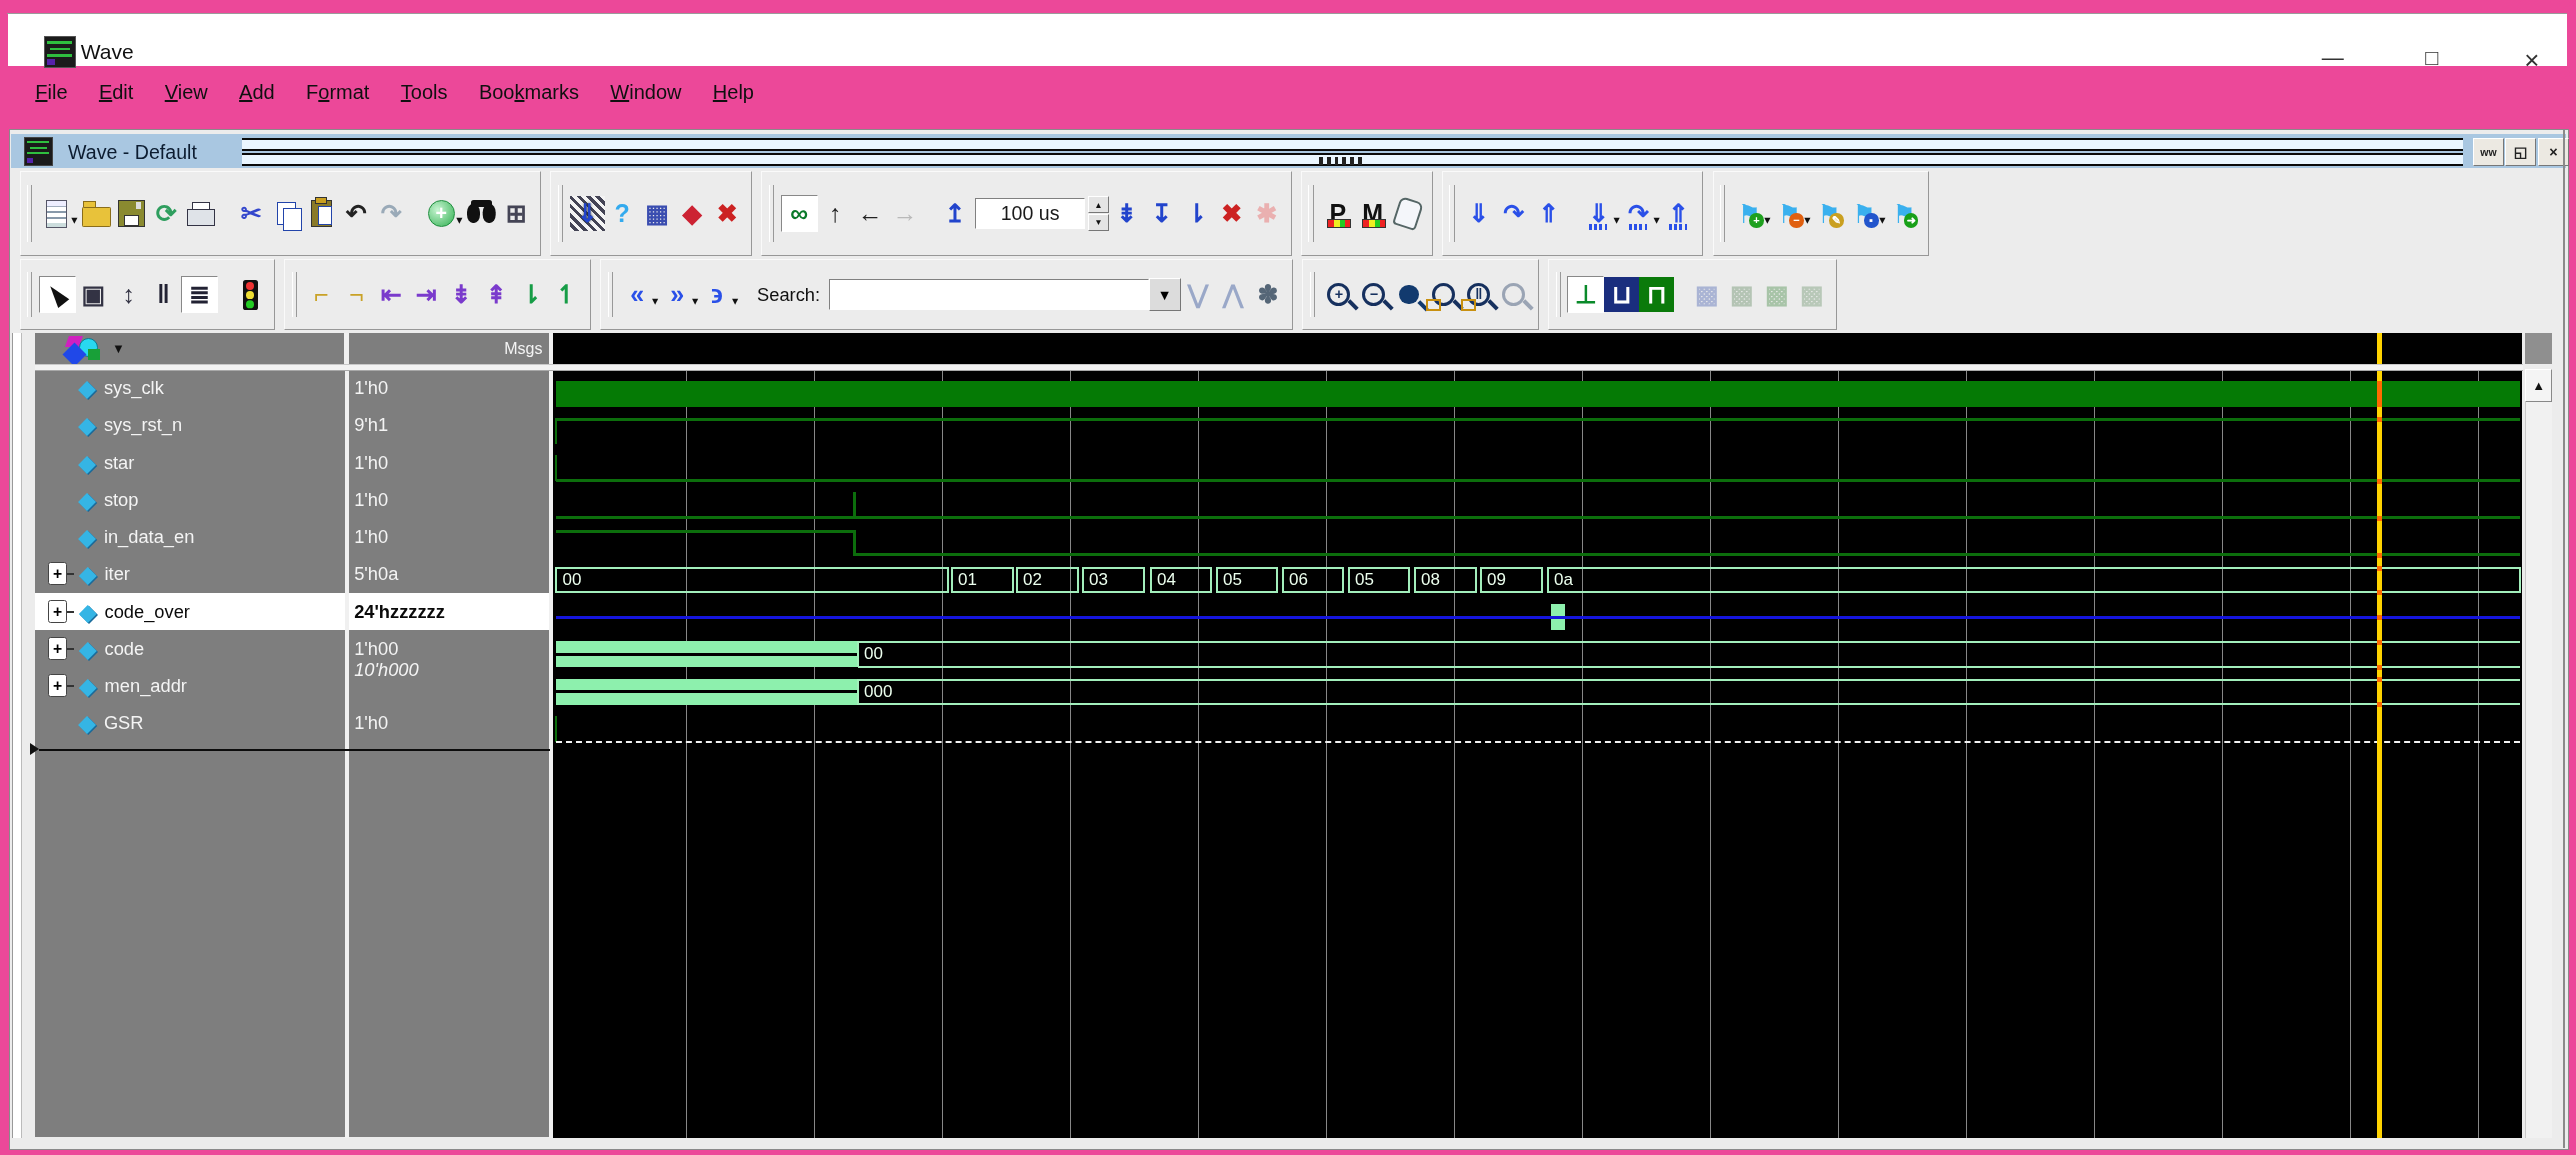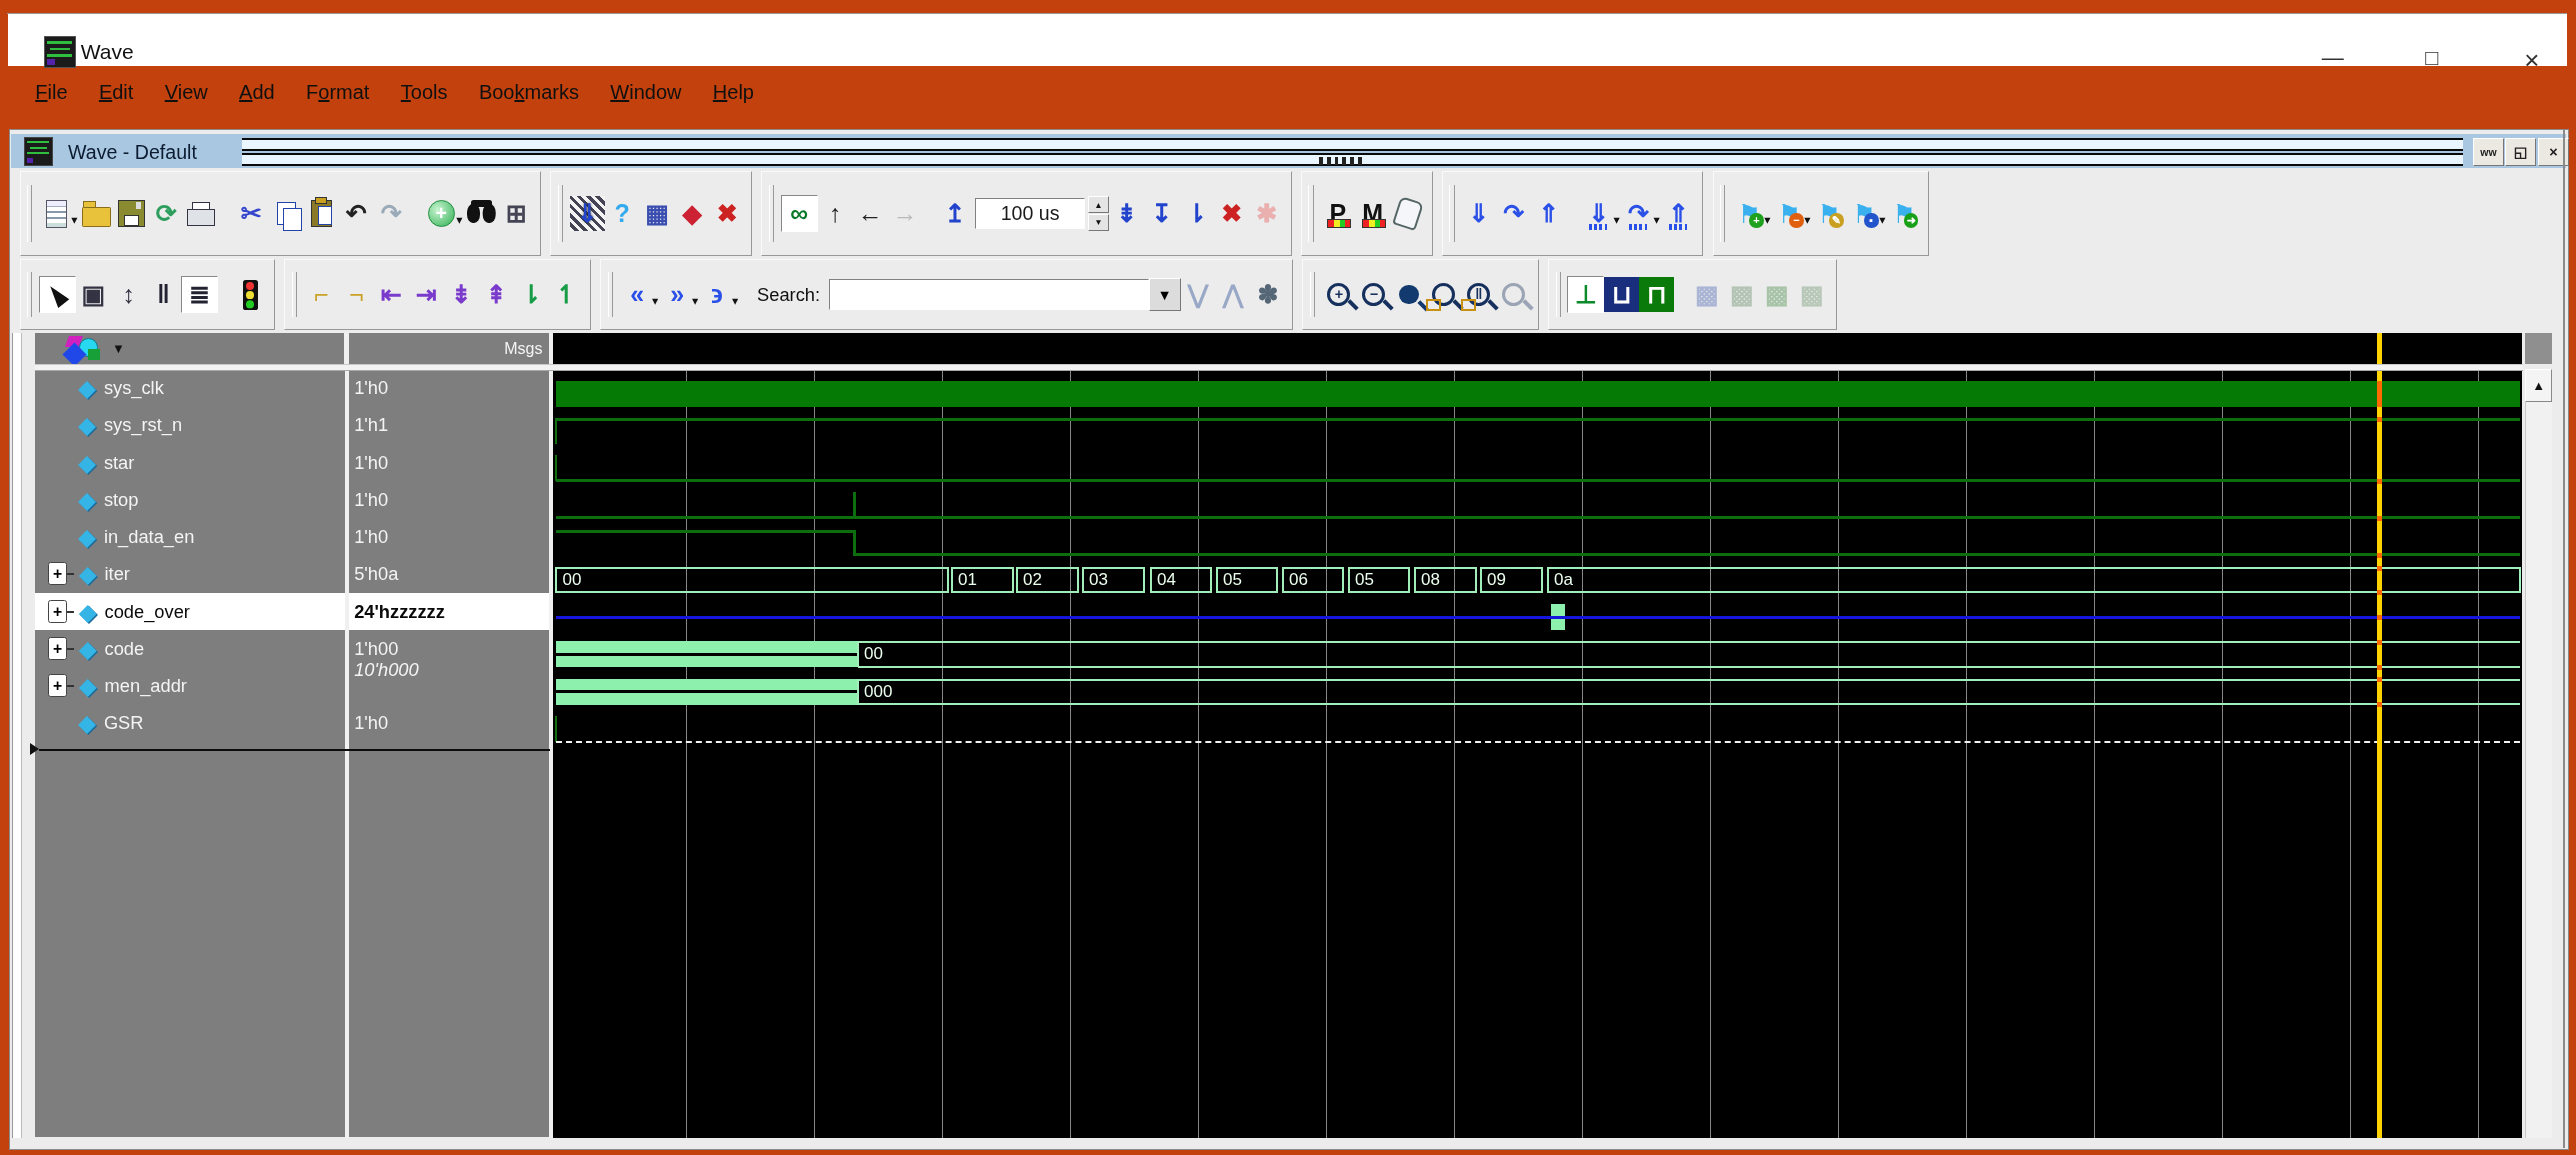--- a/index.html
+++ b/index.html
@@ -1,16 +1,16 @@
 <!DOCTYPE html>
 <html style="font-size:10.5px"><head>
 <meta charset="utf-8">
 <style>
   html,body{margin:0;padding:0;background:#fff;font-family:"Liberation Sans",sans-serif;}
-  #root{position:relative;width:2576px;height:1155px;overflow:hidden;background:#c2410c;}
+  #root{position:relative;width:2576px;height:1155px;overflow:hidden;background:#ec4899;}
   .abs{position:absolute;}
   
   #topline{left:6.5px;top:13px;width:2560px;height:1.3px;background:#9a9a9a;}
   #titlebar{left:7.8px;top:14.4px;width:2559px;height:52px;background:#fff;}
   #appicon{left:36px;top:22px;width:30px;height:30px;background:#1b1b1b;border:1.3px solid #555;}
   #appicon i{position:absolute;left:2px;height:2.6px;background:#2fbf3f;}
   #appicon .p{position:absolute;left:2px;bottom:2px;width:7.8px;height:6.5px;background:#5522aa;}
   #apptitle{left:73px;top:26px;font-size:21px;color:#111;}
   .winctl{top:31px;font-size:22px;color:#333;width:52px;text-align:center;cursor:default;}
   #menubar{left:7.8px;top:67px;width:2559px;height:51px;display:flex;align-items:center;padding-left:11.8px;}
@@ -523,21 +523,21 @@
       <div class="srow" style="top: 340px;">
         <span class="diamond noexp">◆</span>
         <span class="sname">GSR</span>
       </div>
     </div>
   <div class="abs" id="msgspane">
       <div class="srow" style="top: 5.2px;">
         <span class="sval">1'h0</span>
       </div>
       <div class="srow" style="top: 42px;">
-        <span class="sval">1'h1</span>
+        <span class="sval">9'h1</span>
       </div>
       <div class="srow" style="top: 80px;">
         <span class="sval">1'h0</span>
       </div>
       <div class="srow" style="top: 117px;">
         <span class="sval">1'h0</span>
       </div>
       <div class="srow" style="top: 154px;">
         <span class="sval">1'h0</span>
       </div>

